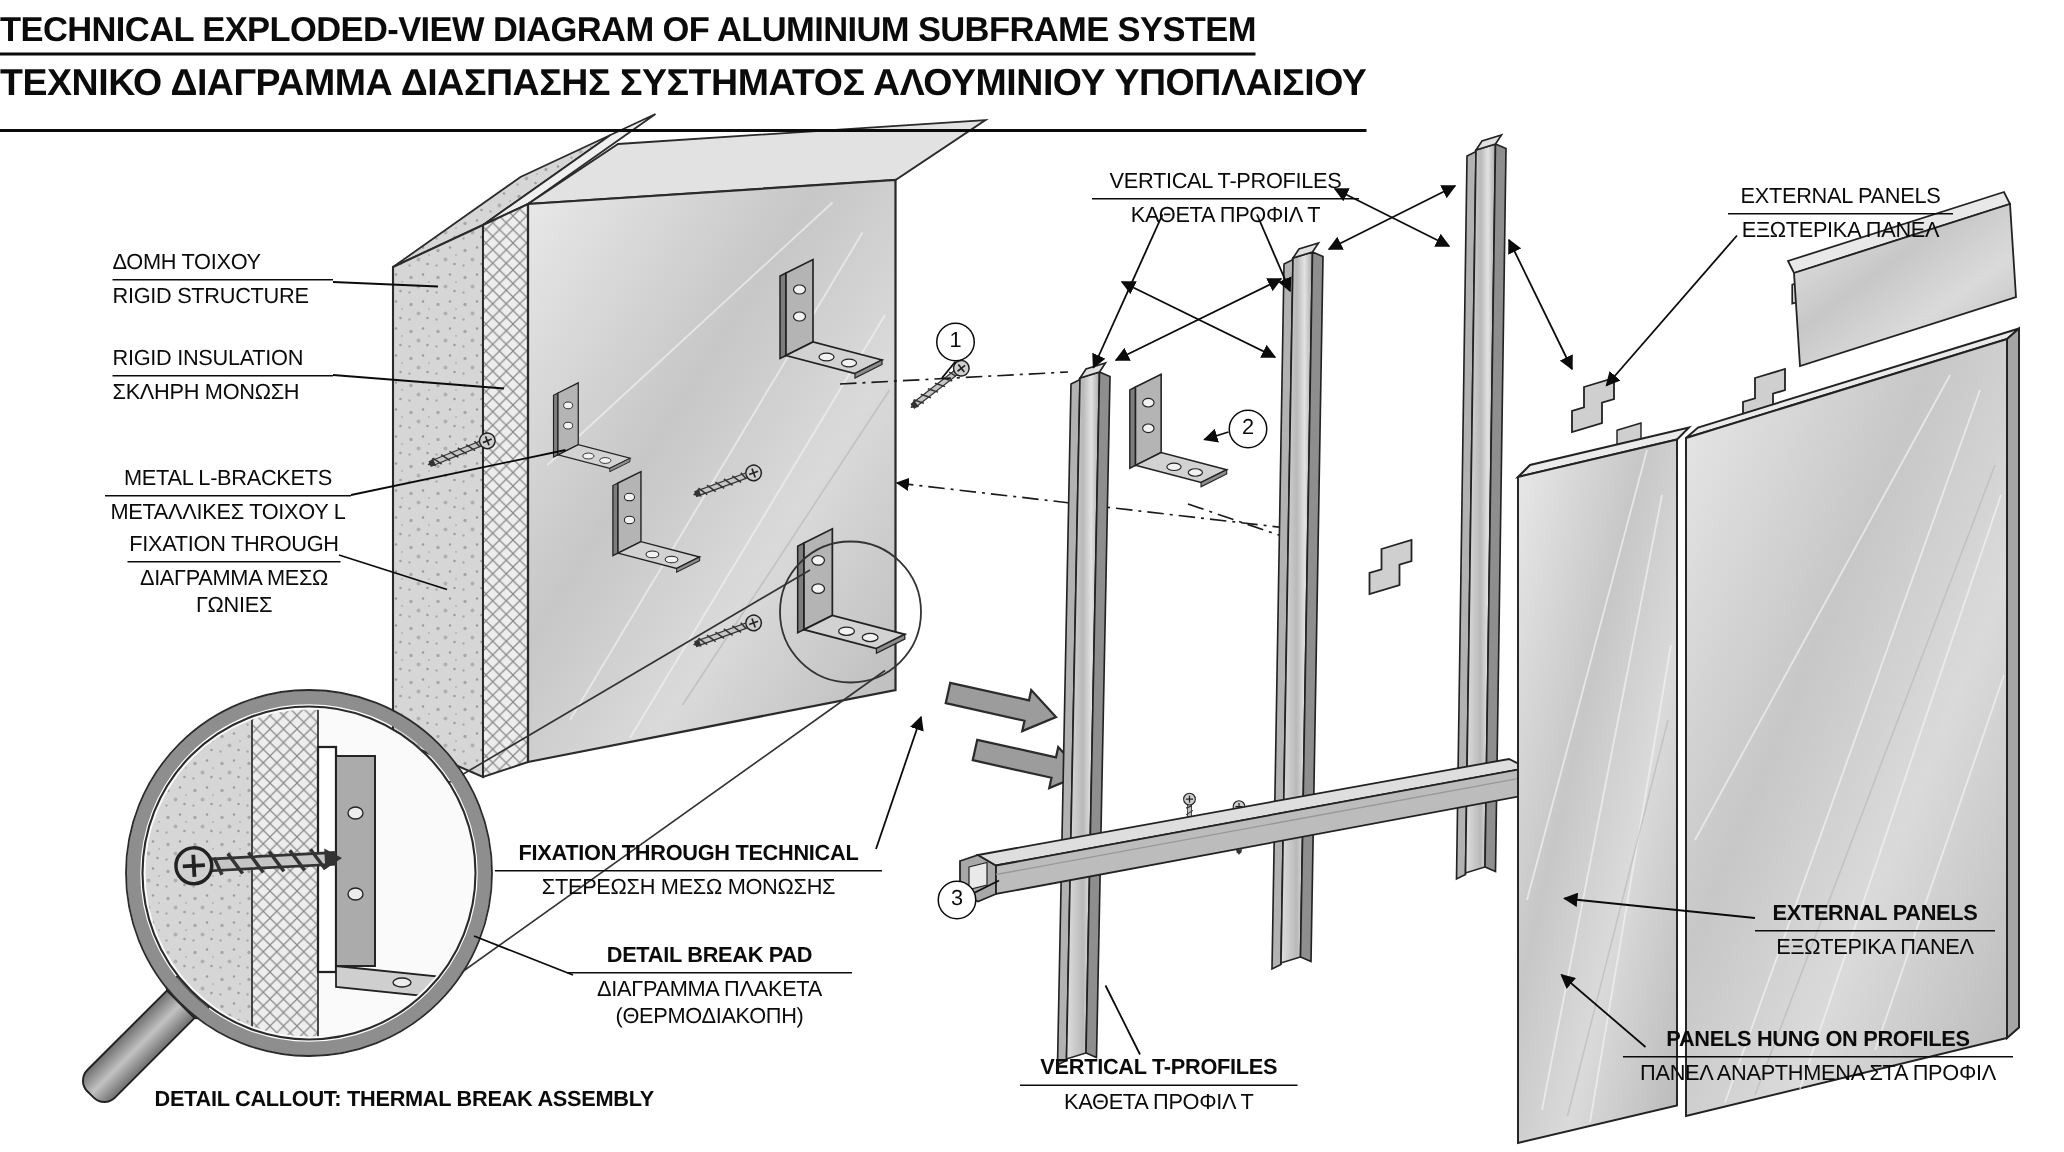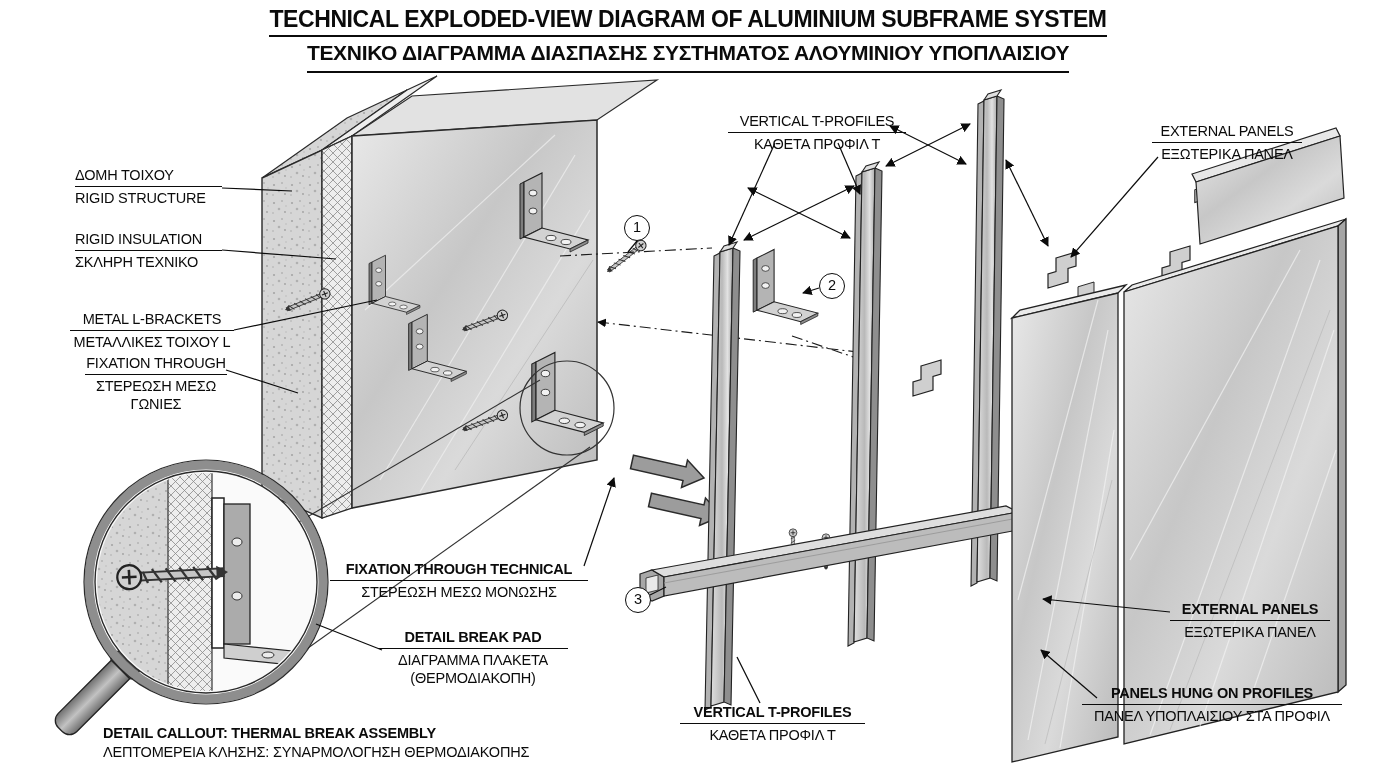--- a/index.html
+++ b/index.html
@@ -1,25 +1,25 @@
 <!DOCTYPE html>
 <html><head>
 <meta charset="utf-8">
 <style>
   *{margin:0;padding:0;box-sizing:border-box}
   html,body{background:#fff}
   body{font-family:"Liberation Sans",sans-serif;color:#0b0b0b}
   .stage{position:relative;width:1376px;height:768px;background:#fff;overflow:hidden}
   .stage > svg{position:absolute;left:0;top:0}
-  .title-block{position:absolute;top:6px;left:0;width:100%;text-align:center;z-index:5}
+  .title-block{position:absolute;top:6px;left:0;width:100%;text-align:left;z-index:5}
   .title-line1{display:inline-block;font-size:23px;font-weight:bold;letter-spacing:-.4px;
     border-bottom:2px solid #0b0b0b;padding-bottom:2px}
   .title-line2{display:block;margin-top:4px}
-  .title-line2 span{display:inline-block;font-size:21px;font-weight:bold;letter-spacing:-.3px;
-    border-bottom:2px solid #0b0b0b;padding-bottom:6px}
+  .title-line2 span{display:inline-block;font-size:25px;font-weight:bold;letter-spacing:-.3px;
+    border-bottom:2px solid #0b0b0b;padding-bottom:16px}
   .label{position:absolute;font-size:14.5px;line-height:1.28;letter-spacing:-.2px;z-index:6}
   .label.center{text-align:center}
   .label .ln{display:block}
   .label .u{border-bottom:1.6px solid #0b0b0b;padding-bottom:1px;margin-bottom:2px}
   .label .b{font-weight:bold}
   .callout{position:absolute;width:26px;height:26px;border:1.7px solid #0b0b0b;border-radius:50%;
     background:#fff;font-size:14.5px;font-weight:500;text-align:center;line-height:23px;z-index:7}
 </style>
 </head>
 <body>
@@ -244,31 +244,31 @@
     <span class="title-line2"><span>ΤΕΧΝΙΚΟ ΔΙΑΓΡΑΜΜΑ ΔΙΑΣΠΑΣΗΣ ΣΥΣΤΗΜΑΤΟΣ ΑΛΟΥΜΙΝΙΟΥ ΥΠΟΠΛΑΙΣΙΟΥ</span></span>
   </div>
 
   <div class="label" style="left:75px;top:166px;width:147px">
     <span class="ln u">ΔΟΜΗ ΤΟΙΧΟΥ</span>
     <span class="ln">RIGID STRUCTURE</span>
   </div>
 
   <div class="label" style="left:75px;top:230px;width:147px">
     <span class="ln u">RIGID INSULATION</span>
-    <span class="ln">ΣΚΛΗΡΗ ΤΕΧΝΙΚΟ</span>
+    <span class="ln">ΣΚΛΗΡΗ ΜΟΝΩΣΗ</span>
   </div>
 
   <div class="label center" style="left:70px;top:310px;width:164px">
     <span class="ln u">METAL L-BRACKETS</span>
     <span class="ln">ΜΕΤΑΛΛΙΚΕΣ ΤΟΙΧΟΥ L</span>
   </div>
 
   <div class="label center" style="left:85px;top:354px;width:142px">
     <span class="ln u">FIXATION THROUGH</span>
-    <span class="ln">ΣΤΕΡΕΩΣΗ ΜΕΣΩ</span>
+    <span class="ln">ΔΙΑΓΡΑΜΜΑ ΜΕΣΩ</span>
     <span class="ln">ΓΩΝΙΕΣ</span>
   </div>
 
   <div class="label center" style="left:728px;top:112px;width:178px">
     <span class="ln u">VERTICAL T-PROFILES</span>
     <span class="ln">ΚΑΘΕΤΑ ΠΡΟΦΙΛ Τ</span>
   </div>
 
   <div class="label center" style="left:1152px;top:122px;width:150px">
     <span class="ln u">EXTERNAL PANELS</span>
@@ -281,35 +281,34 @@
   </div>
 
   <div class="label center" style="left:378px;top:628px;width:190px">
     <span class="ln u b">DETAIL BREAK PAD</span>
     <span class="ln">ΔΙΑΓΡΑΜΜΑ ΠΛΑΚΕΤΑ</span>
     <span class="ln">(ΘΕΡΜΟΔΙΑΚΟΠΗ)</span>
   </div>
 
   <div class="label" style="left:103px;top:724px;width:480px">
     <span class="ln b">DETAIL CALLOUT: THERMAL BREAK ASSEMBLY</span>
-    <span class="ln">ΛΕΠΤΟΜΕΡΕΙΑ ΚΛΗΣΗΣ: ΣΥΝΑΡΜΟΛΟΓΗΣΗ ΘΕΡΜΟΔΙΑΚΟΠΗΣ</span>
   </div>
 
   <div class="label center" style="left:680px;top:703px;width:185px">
     <span class="ln u b">VERTICAL T-PROFILES</span>
     <span class="ln">ΚΑΘΕΤΑ ΠΡΟΦΙΛ Τ</span>
   </div>
 
   <div class="label center" style="left:1170px;top:600px;width:160px">
     <span class="ln u b">EXTERNAL PANELS</span>
     <span class="ln">ΕΞΩΤΕΡΙΚΑ ΠΑΝΕΛ</span>
   </div>
 
   <div class="label center" style="left:1082px;top:684px;width:260px">
     <span class="ln u b">PANELS HUNG ON PROFILES</span>
-    <span class="ln">ΠΑΝΕΛ ΥΠΟΠΛΑΙΣΙΟΥ ΣΤΑ ΠΡΟΦΙΛ</span>
+    <span class="ln">ΠΑΝΕΛ ΑΝΑΡΤΗΜΕΝΑ ΣΤΑ ΠΡΟΦΙΛ</span>
   </div>
 
   <div class="callout" style="left:624px;top:215px">1</div>
   <div class="callout" style="left:819px;top:273px">2</div>
   <div class="callout" style="left:625px;top:587px">3</div>
 
 </div>
 
 </body></html>

